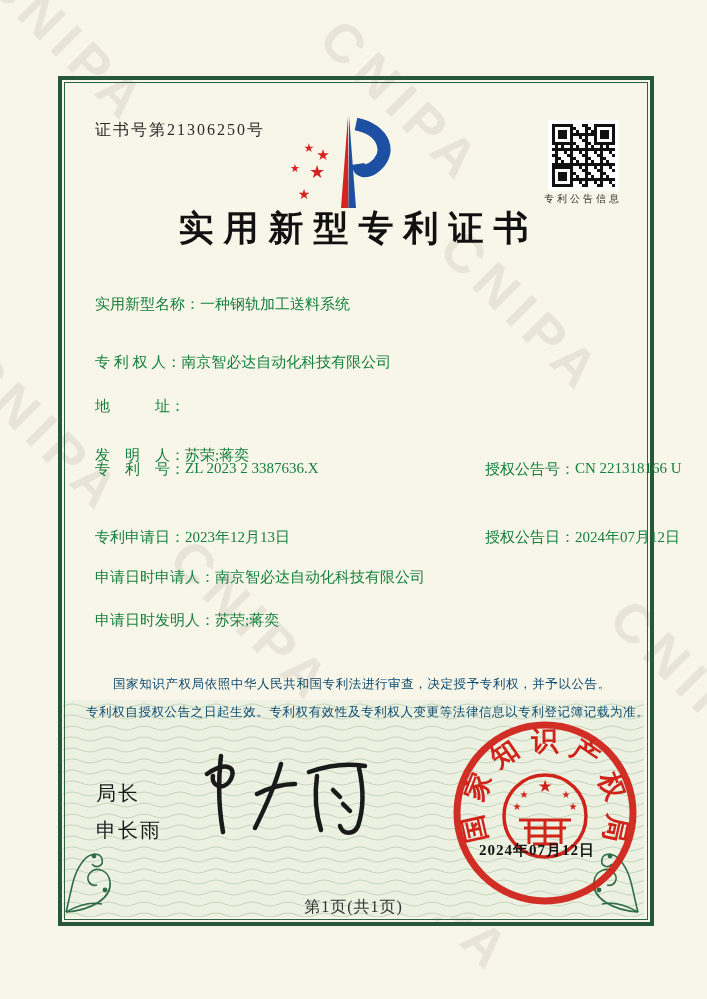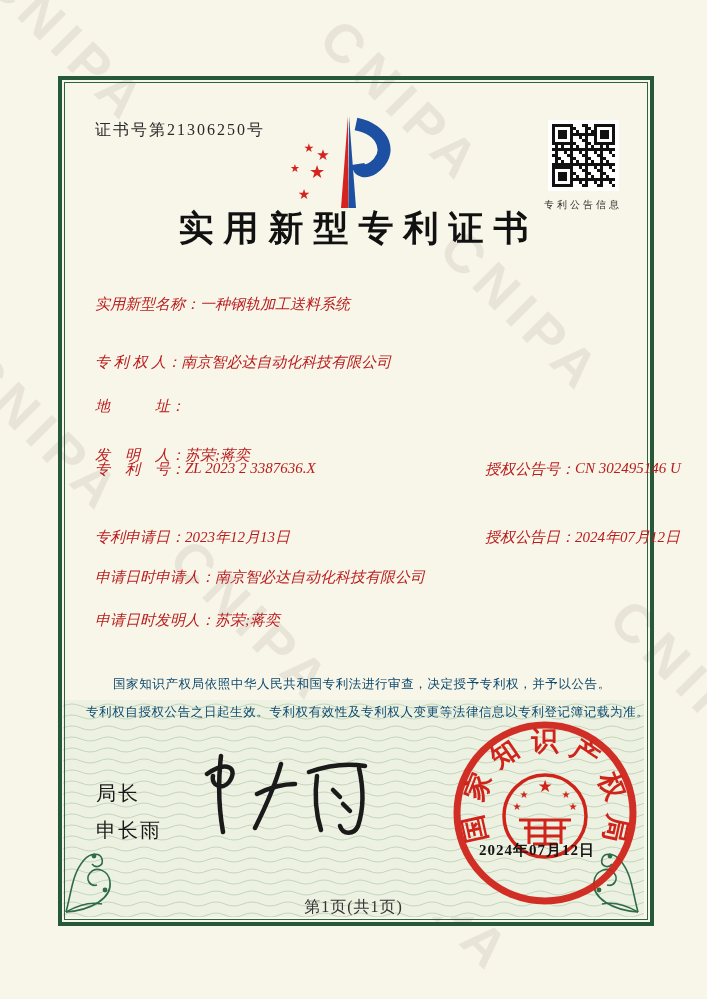--- a/index.html
+++ b/index.html
@@ -21,26 +21,26 @@
   .guilloche{position:absolute;left:63px;top:700px;width:581px;height:217px;z-index:2;}
   .corner-flourish{position:absolute;z-index:3;}
   .content{position:absolute;inset:0;z-index:4;}
 
   .cert-no{position:absolute;left:95px;top:120px;font-size:16px;letter-spacing:2px;color:#2a2a2a;}
   .logo{position:absolute;left:285px;top:108px;}
   .qr-wrap{position:absolute;left:528px;top:120px;width:110px;text-align:center;}
   .qr-grid{width:63px;height:63px;margin:0 auto;display:flex;flex-wrap:wrap;background:#fff;padding:4px;}
   .qr-grid i{display:block;width:3px;height:3px;}
   .qr-grid i.on{background:#111;}
-  .qr-label{margin-top:7px;font-size:10px;letter-spacing:3px;color:#333;}
+  .qr-label{margin-top:1px;font-size:10px;letter-spacing:3px;color:#333;}
 
   .title{position:absolute;left:0;top:205px;width:100%;text-align:center;
     font-size:35px;font-weight:bold;letter-spacing:10px;text-indent:10px;color:#111;}
 
-  .row{position:absolute;left:95px;display:flex;font-size:15px;white-space:pre;color:#b91c1c;font-style:italic;}
+  .row{position:absolute;left:95px;display:flex;font-size:15px;white-space:pre;color:#15803d;}
   .row .lbl{white-space:pre;}
   .row .val{white-space:pre;}
   .col2{position:absolute;left:390px;top:0;display:flex;white-space:pre;}
   .r1{top:295px}.r2{top:353px}.r3{top:397px}.r4{top:446px}
   .r5{top:460px;width:545px}.r6{top:528px;width:545px}
   .r7{top:568px}.r8{top:611px}
 
   .decl{position:absolute;font-size:12.5px;letter-spacing:0.6px;color:#0c4a6e;white-space:nowrap;}
   .decl1{left:113px;top:676px;}
   .decl2{left:86px;top:704px;}
@@ -588,21 +588,21 @@
       <span class="lbl">专 利 权 人：</span><span class="val">南京智必达自动化科技有限公司</span>
     </div>
     <div class="row r3">
       <span class="lbl">地　　　址：</span>
     </div>
     <div class="row r4">
       <span class="lbl">发　明　人：</span><span class="val">苏荣;蒋奕</span>
     </div>
     <div class="row r5">
       <span class="lbl">专　利　号：</span><span class="val">ZL 2023 2 3387636.X</span>
-      <span class="col2"><span class="lbl">授权公告号：</span><span class="val">CN 302495146 U</span></span>
+      <span class="col2"><span class="lbl">授权公告号：</span><span class="val">CN 221318166 U</span></span>
     </div>
     <div class="row r6">
       <span class="lbl">专利申请日：</span><span class="val">2023年12月13日</span>
       <span class="col2"><span class="lbl">授权公告日：</span><span class="val">2024年07月12日</span></span>
     </div>
     <div class="row r7">
       <span class="lbl">申请日时申请人：</span><span class="val">南京智必达自动化科技有限公司</span>
     </div>
     <div class="row r8">
       <span class="lbl">申请日时发明人：</span><span class="val">苏荣;蒋奕</span>

